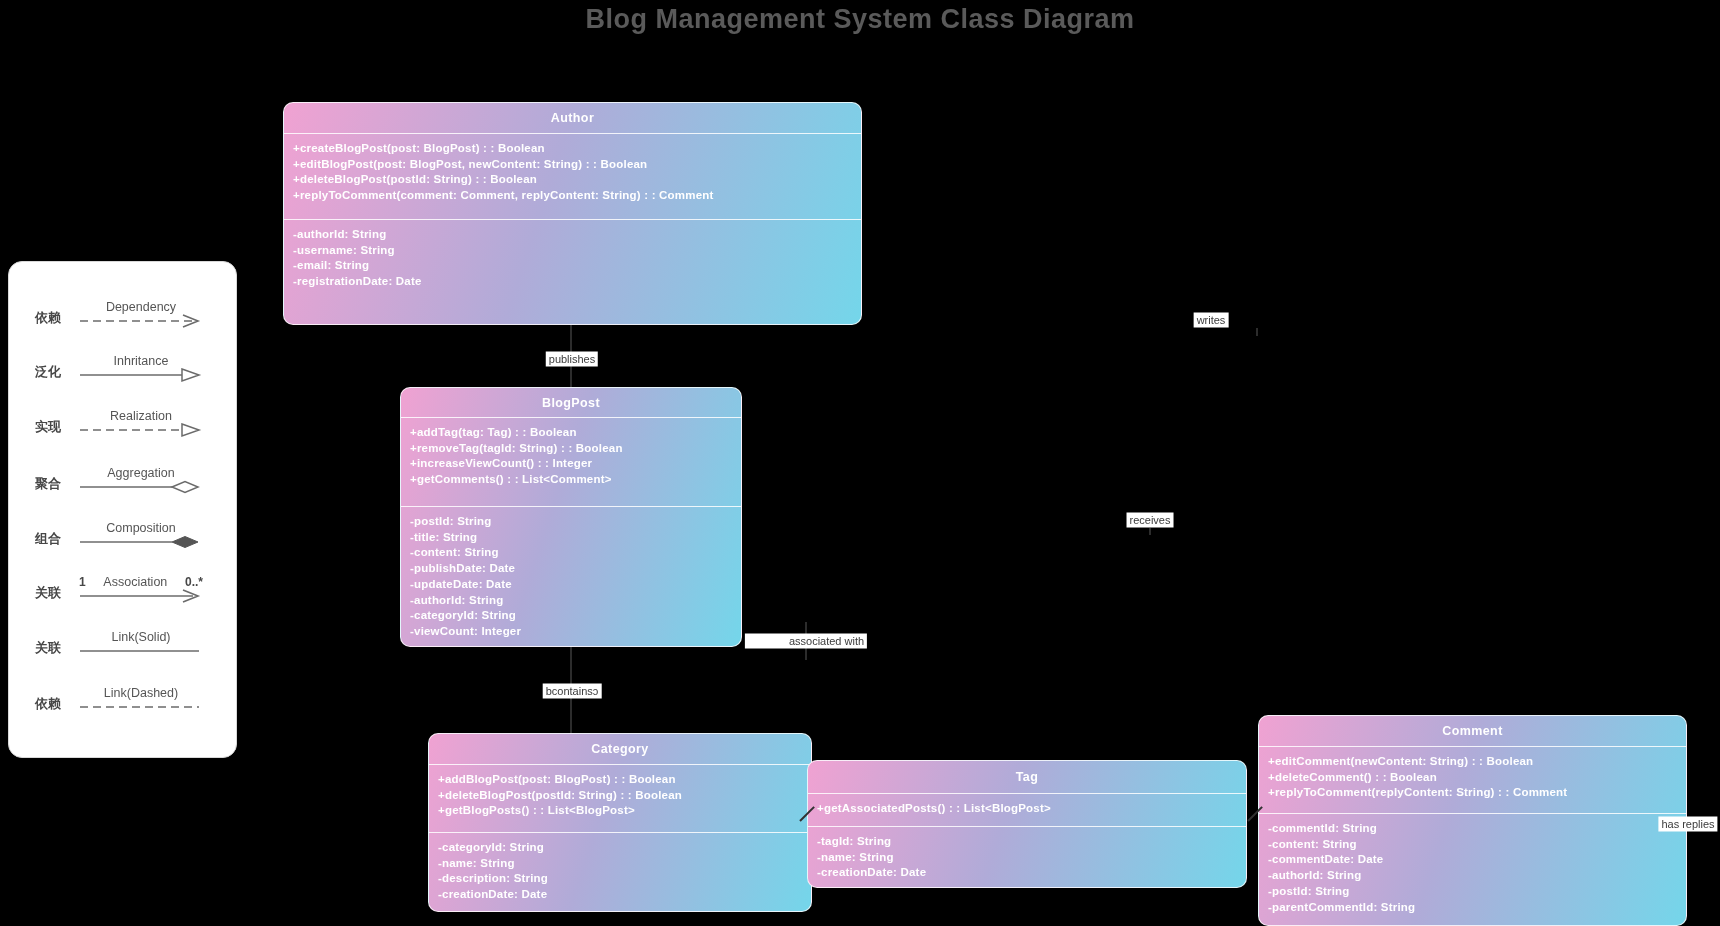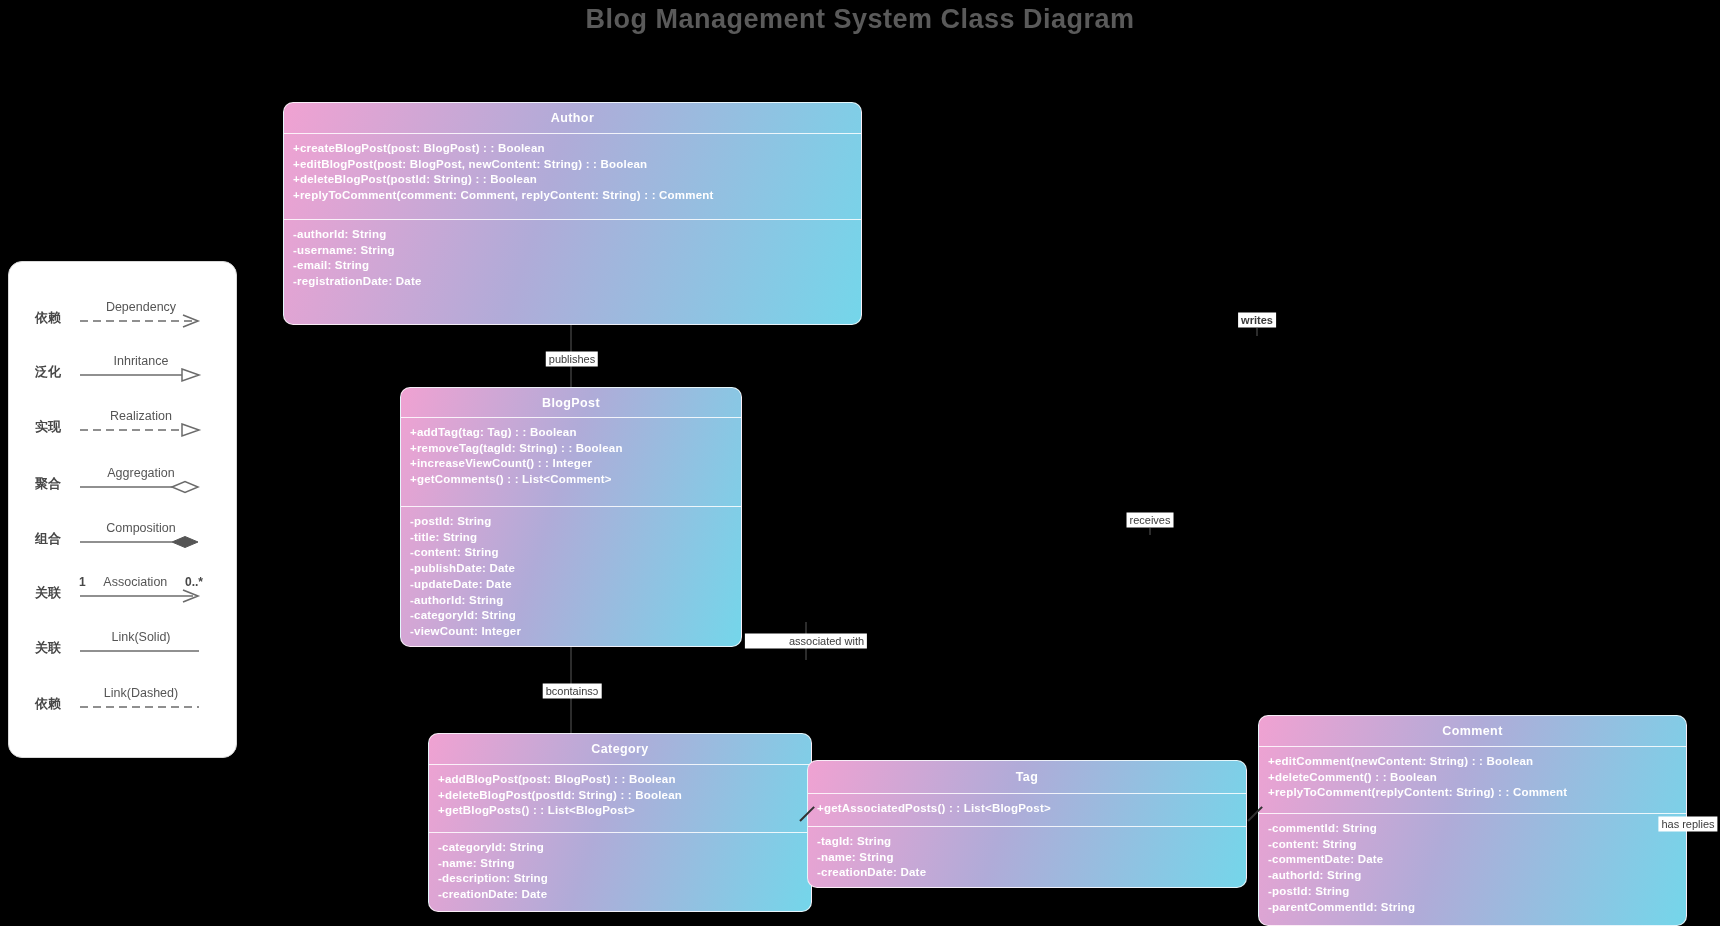--- a/index.html
+++ b/index.html
@@ -216,21 +216,21 @@
       <div class="uml-attrs">
         <div class="uml-line">-commentId: String</div>
         <div class="uml-line">-content: String</div>
         <div class="uml-line">-commentDate: Date</div>
         <div class="uml-line">-authorId: String</div>
         <div class="uml-line">-postId: String</div>
         <div class="uml-line">-parentCommentId: String</div>
       </div>
     </div>
     <div class="edge-label" style="left: 572px; top: 359px;">publishes</div>
-    <div class="edge-label" style="left: 1257px; top: 320px; font-weight: bold;">writes</div>
+    <div class="edge-label" style="left: 1211px; top: 320px;">writes</div>
     <div class="edge-label" style="left: 1150px; top: 520px;">receives</div>
     <div class="edge-label" style="left: 806px; top: 641px; padding-left: 44px;">associated with</div>
     <div class="edge-label" style="left: 572px; top: 691px;">bcontainsɔ</div>
     <div class="edge-label" style="left: 1688px; top: 824px;">has replies</div>
     <div class="connector" style="left: 570px; top: 325px; width: 1.5px; height: 62px;"></div>
     <div class="connector" style="left: 570px; top: 647px; width: 1.5px; height: 86px;"></div>
     <div class="connector" style="left: 805px; top: 622px; width: 1.5px; height: 38px;"></div>
     <div class="connector" style="left: 1256px; top: 328px; width: 1.5px; height: 8px;"></div>
     <div class="connector" style="left: 1149px; top: 528px; width: 1.5px; height: 7px;"></div>
     <div class="connector diag" style="left: 800px; top: 820px; width: 20px; transform: rotate(-45deg);"></div>

